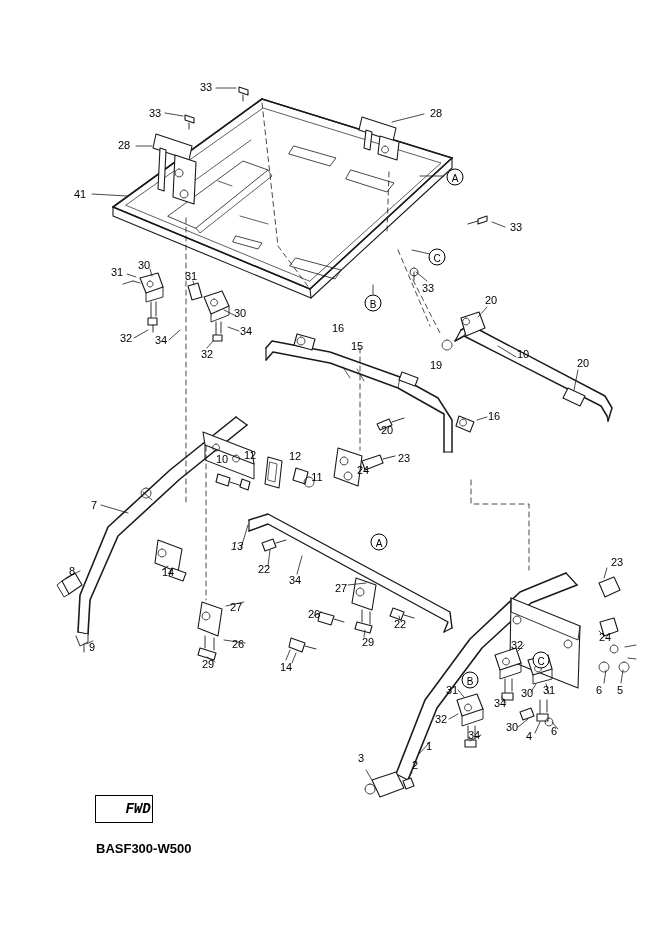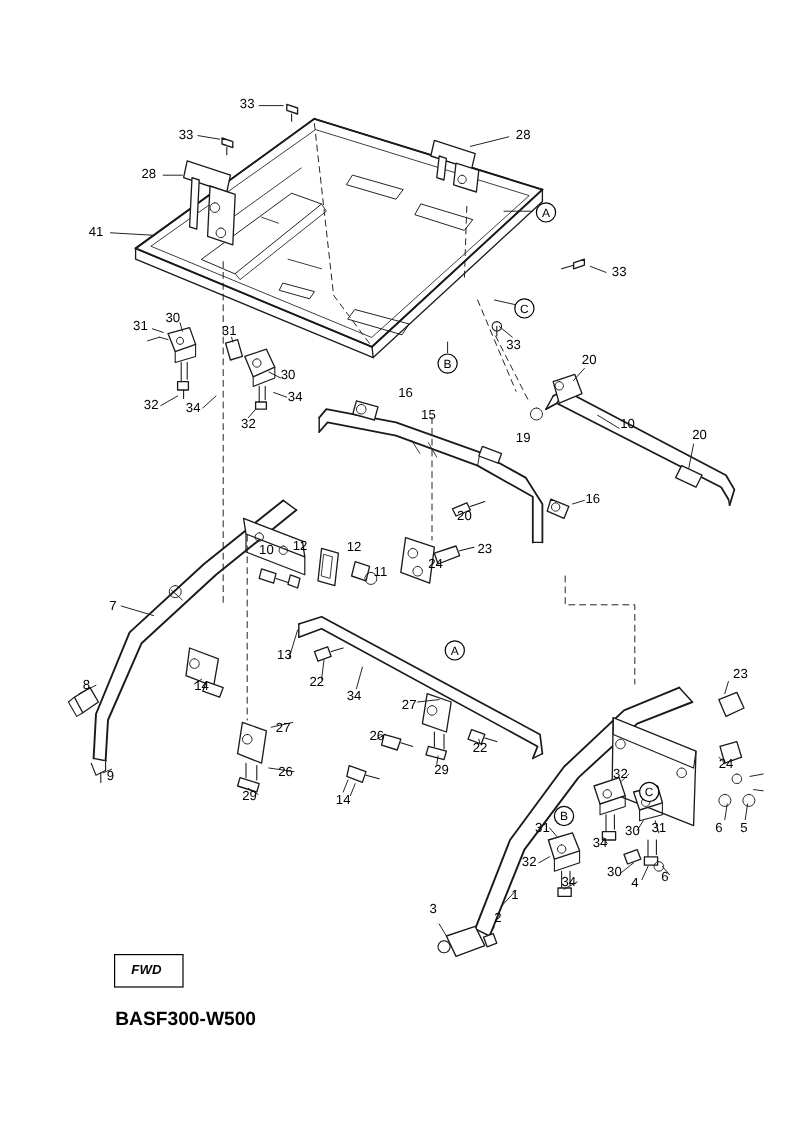--- a/index.html
+++ b/index.html
@@ -53,34 +53,34 @@
     left: 95px;
     top: 795px;
     width: 58px;
     height: 28px;
     border: 1.5px solid #000;
     box-sizing: border-box;
     background: #fff;
   }
   #fwd-label {
     position: absolute;
-    left: 122px;
+    left: 138px;
     top: 809px;
-    font-size: 11px;
+    font-size: 14px;
     font-weight: bold;
     font-style: italic;
-    font-family: Liberation Sans, sans-serif;
+    font-family: Liberation Mono, monospace;
     transform: translate(-50%, -50%);
     color: #000;
   }
   #part-code {
     position: absolute;
     left: 96px;
     top: 841px;
-    font-size: 16px;
+    font-size: 13px;
     font-weight: bold;
     font-family: "Liberation Sans", sans-serif;
     color: #000;
   }
 </style>
 </head>
 <body>
 
 <div id="page">
 
@@ -380,21 +380,21 @@
   <div class="label" style="left:222px; top:459px;">10</div>
   <div class="label" style="left:250px; top:455px;">12</div>
   <div class="label" style="left:295px; top:456px;">12</div>
   <div class="label" style="left:317px; top:477px;">11</div>
   <div class="label" style="left:363px; top:470px;">24</div>
   <div class="label" style="left:404px; top:458px;">23</div>
   <div class="label" style="left:94px;  top:505px;">7</div>
   <div class="label" style="left:72px;  top:571px;">8</div>
   <div class="label" style="left:92px;  top:647px;">9</div>
   <div class="label" style="left:168px; top:572px;">14</div>
-  <div class="label" style="left:237px; top:546px;">13</div>
+  <div class="label" style="left:237px; top:546px;font-style:italic;">13</div>
   <div class="label" style="left:264px; top:569px;">22</div>
   <div class="label" style="left:295px; top:580px;">34</div>
   <div class="label" style="left:341px; top:588px;">27</div>
   <div class="label" style="left:314px; top:614px;">26</div>
   <div class="label" style="left:368px; top:642px;">29</div>
   <div class="label" style="left:400px; top:624px;">22</div>
   <div class="label" style="left:236px; top:607px;">27</div>
   <div class="label" style="left:238px; top:644px;">26</div>
   <div class="label" style="left:208px; top:664px;">29</div>
   <div class="label" style="left:286px; top:667px;">14</div>

